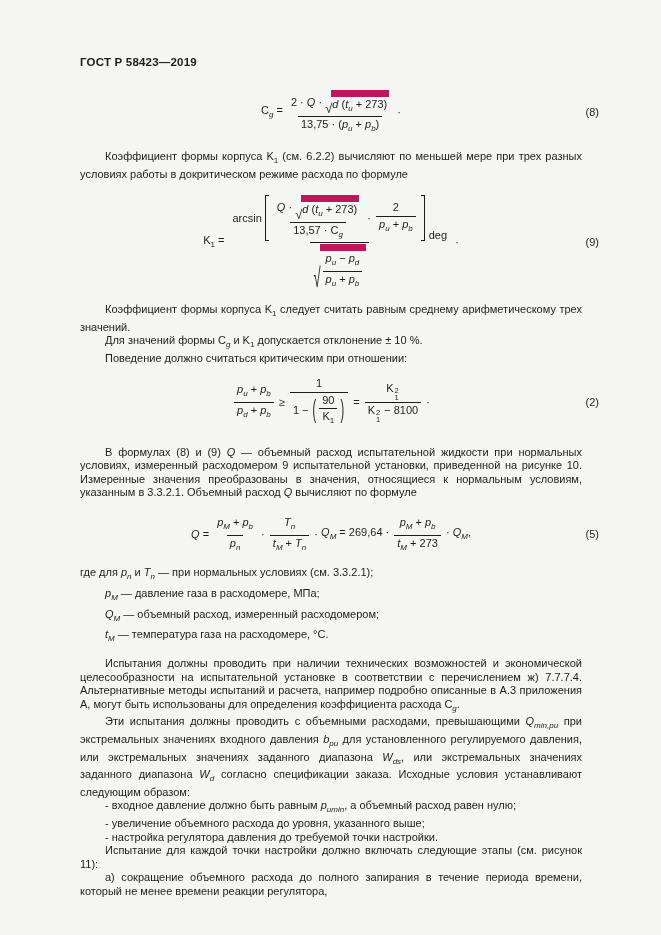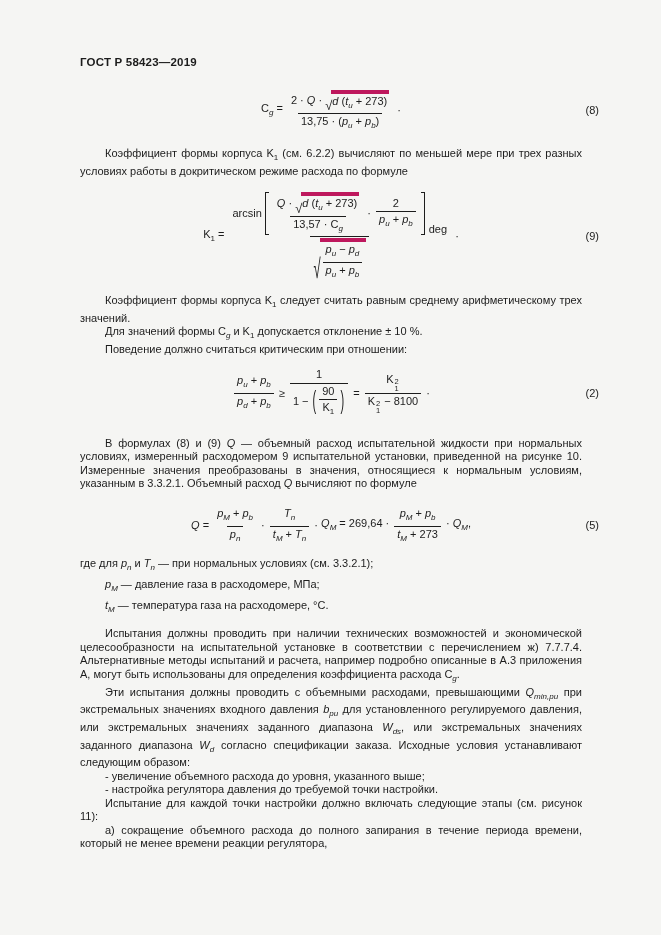--- a/index.html
+++ b/index.html
@@ -26,21 +26,21 @@
   .f11 { margin:16px 0 12px; }
   .eqno { position:absolute; right:-17px; top:50%; transform:translateY(-50%); }
   .eq { display:inline-flex; align-items:center; }
   .eq .tok, .degsub { white-space:pre; }
   .frac { display:inline-flex; flex-direction:column; align-items:center; margin:0 2px; vertical-align:middle; }
   .frac > .num, .frac > .den { display:flex; align-items:center; justify-content:center; padding:0 3px; }
   .frac > .den { border-top:1px solid #1c1c1c; margin-top:1px; padding-top:1px; }
   .sqrt { display:inline-flex; align-items:stretch; }
   .rsign { align-self:flex-end; font-size:13px; line-height:12px; margin-right:-1px; }
   .rsign.tall { transform:scaleY(2.1); transform-origin:center bottom; }
-  .rbar { border-top:4px solid #be185d; padding:1px 2px 0 1px; display:flex; align-items:flex-start; }
+  .rbar { border-top:7px solid #be185d; padding:1px 2px 0 1px; display:flex; align-items:flex-start; }
   .lb, .rb { align-self:stretch; width:3px; border:1px solid #1c1c1c; margin:0 3px; }
   .lb { border-right:none; } .rb { border-left:none; }
   .degsub { font-size:11px; align-self:flex-end; margin:0 0 -1px 1px; }
   .bigp { display:inline-block; transform:scaleY(2.3); margin:0 1px; }
   .stack { display:inline-flex; flex-direction:column; align-items:flex-start;
            font-size:7.5px; line-height:7px; margin:0 1px; vertical-align:-1px; }
   .where { margin-top:4px; }
   .where .para { margin:3px 0; }
   .sp-top { margin-top:11px; }
 </style>
@@ -209,23 +209,25 @@
           </span>
       </span>
       <span class="tok"><span> · </span><span class="it">Q</span><sub class="it">М</sub><span>,</span></span>
     </span>
     <span class="eqno">(5)</span>
   </div>
 
   <div class="where">
     <p class="para"><span>где для </span><span class="it">p</span><sub class="it">n</sub><span> и </span><span class="it">T</span><sub class="it">n</sub><span> — при нормальных условиях (см. 3.3.2.1);</span></p>
     <p class="para hang"><span class="it">p</span><sub class="it">М</sub><span> — давление газа в расходомере, МПа;</span></p>
+    <p class="para hang"><span class="it">Q</span><sub class="it">М</sub><span> — объемный расход, измеренный расходомером;</span></p>
     <p class="para hang"><span class="it">t</span><sub class="it">М</sub><span> — температура газа на расходомере, °С.</span></p>
   </div>
 
   <p class="para indent sp-top"><span>Испытания должны проводить при наличии технических возможностей и экономической целесообразности на испытательной установке в соответствии с перечислением ж) 7.7.7.4. Альтернативные методы испытаний и расчета, например подробно описанные в А.3 приложения А, могут быть использованы для определения коэффициента расхода C</span><sub class="it">g</sub><span>.</span></p>
   <p class="para indent"><span>Эти испытания должны проводить с объемными расходами, превышающими </span><span class="it">Q</span><sub class="it">min,pu</sub><span> при экстремальных значениях входного давления </span><span class="it">b</span><sub class="it">pu</sub><span> для установленного регулируемого давления, или экстремальных значениях заданного диапазона </span><span class="it">W</span><sub class="it">ds</sub><span>, или экстремальных значениях заданного диапазона </span><span class="it">W</span><sub class="it">d</sub><span> согласно спецификации заказа. Исходные условия устанавливают следующим образом:</span></p>
+  <p class="para bullet"><span>- входное давление должно быть равным </span><span class="it">p</span><sub class="it">umin</sub><span>, а объемный расход равен нулю;</span></p>
   <p class="para bullet"><span>- увеличение объемного расхода до уровня, указанного выше;</span></p>
   <p class="para bullet"><span>- настройка регулятора давления до требуемой точки настройки.</span></p>
   <p class="para indent"><span>Испытание для каждой точки настройки должно включать следующие этапы (см. рисунок 11):</span></p>
   <p class="para indent"><span>а) сокращение объемного расхода до полного запирания в течение периода времени, который не менее времени реакции регулятора,</span></p>
 
 </div>
 
 </body></html>

